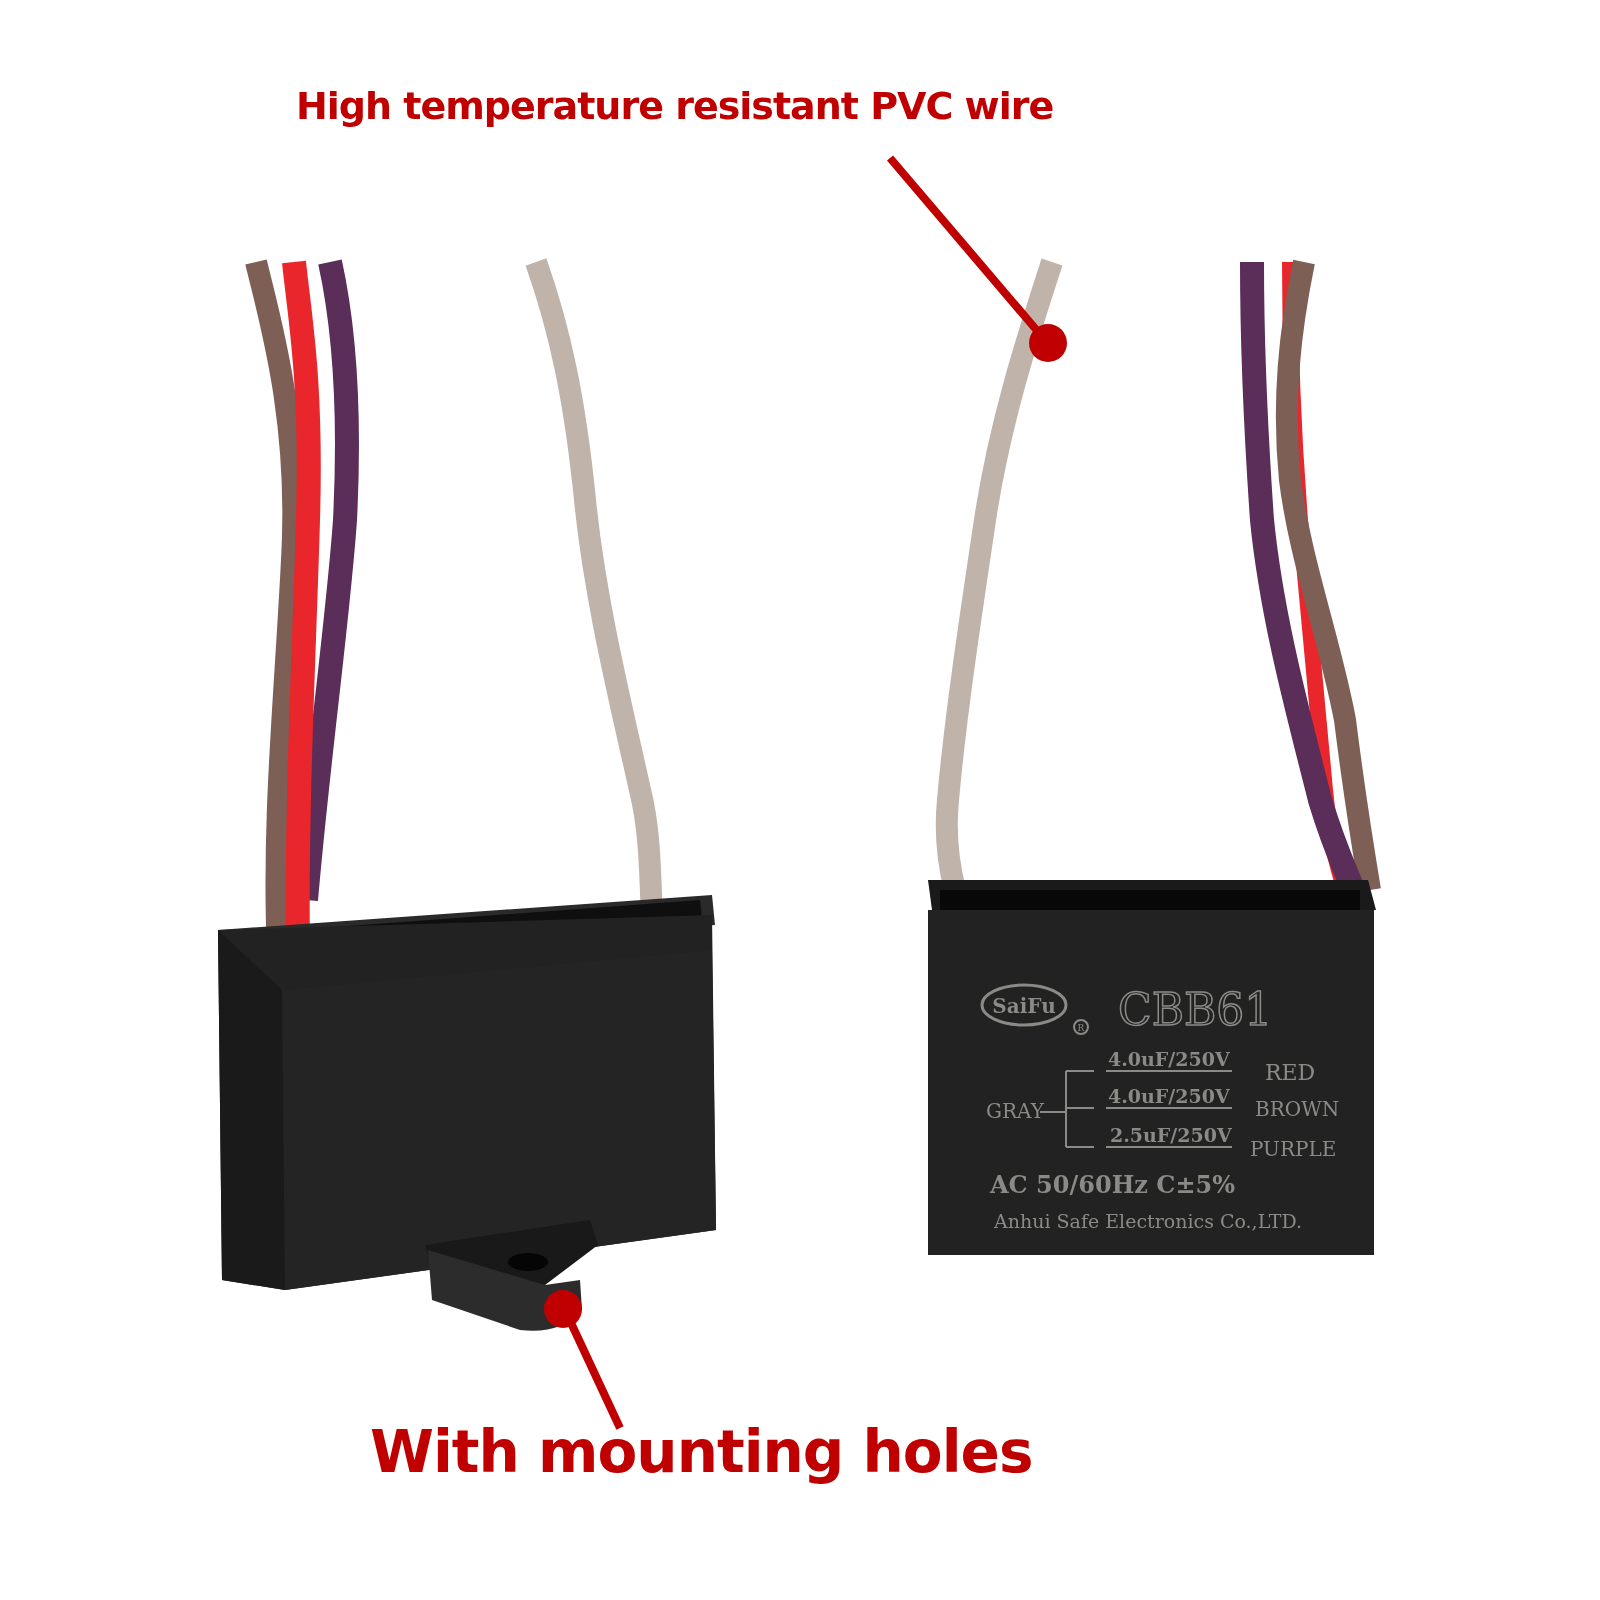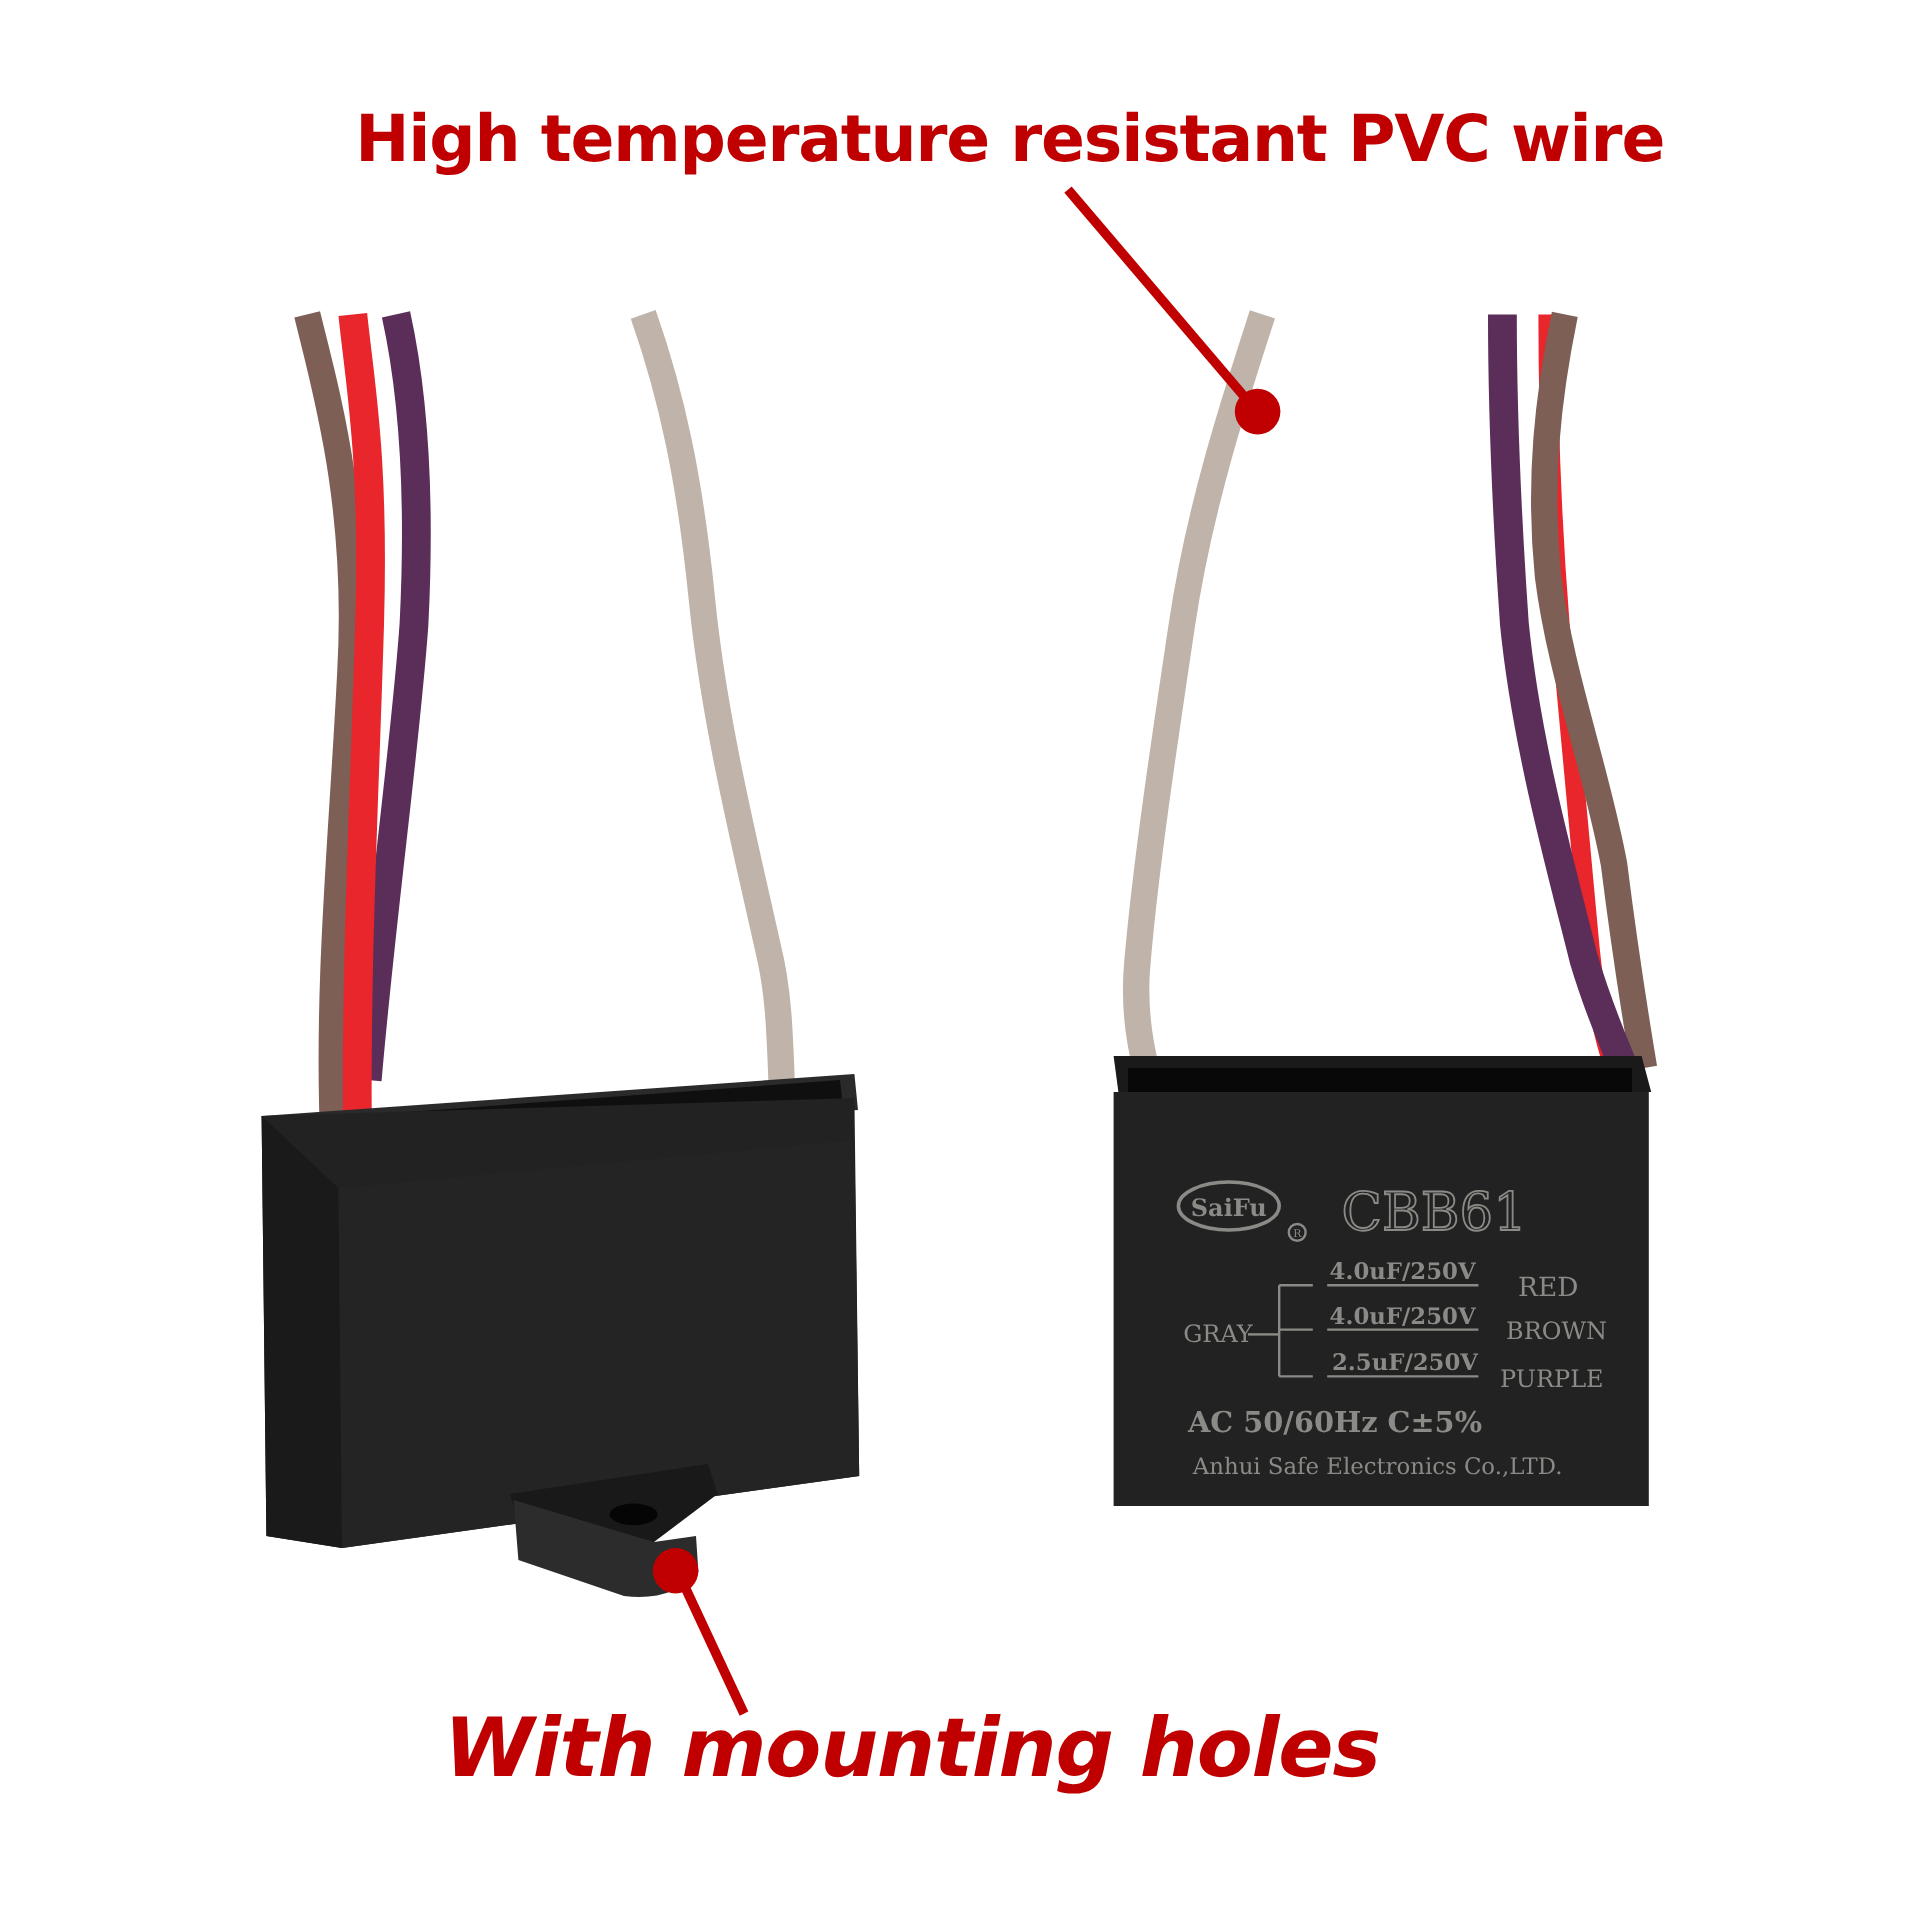--- a/index.html
+++ b/index.html
@@ -1,22 +1,22 @@
 <!DOCTYPE html>
 <html><head>
 <meta charset="utf-8">
 <style>
   html, body { margin: 0; padding: 0; background: #ffffff; }
   body { width: 1600px; height: 1600px; position: relative; overflow: hidden; font-family: "DejaVu Sans", sans-serif; }
   .callout-text {
     position: absolute; color: #c00000; font-family: "DejaVu Sans", sans-serif;
     font-weight: bold; white-space: nowrap; letter-spacing: -1px;
   }
-  #title-callout { left: 296px; top: 84px; font-size: 54px; }
-  #bottom-callout { left: 370px; top: 1418px; font-size: 68px; font-style: italic; }
+  #title-callout { left: 296px; top: 84px; font-size: 38px; }
+  #bottom-callout { left: 370px; top: 1418px; font-size: 58px; }
   svg.scene { position: absolute; left: 0; top: 0; }
   .label-text { font-family: "DejaVu Serif", serif; fill: #8a8a86; }
 </style>
 </head>
 <body>
 
 <svg class="scene" width="1600" height="1600" viewBox="0 0 1600 1600">
 
   <g>
     <path d="M256 262 C 270 320, 300 420, 292 560 C 285 700, 272 820, 278 955" stroke="#7d5f55" stroke-width="22" fill="none"></path>

